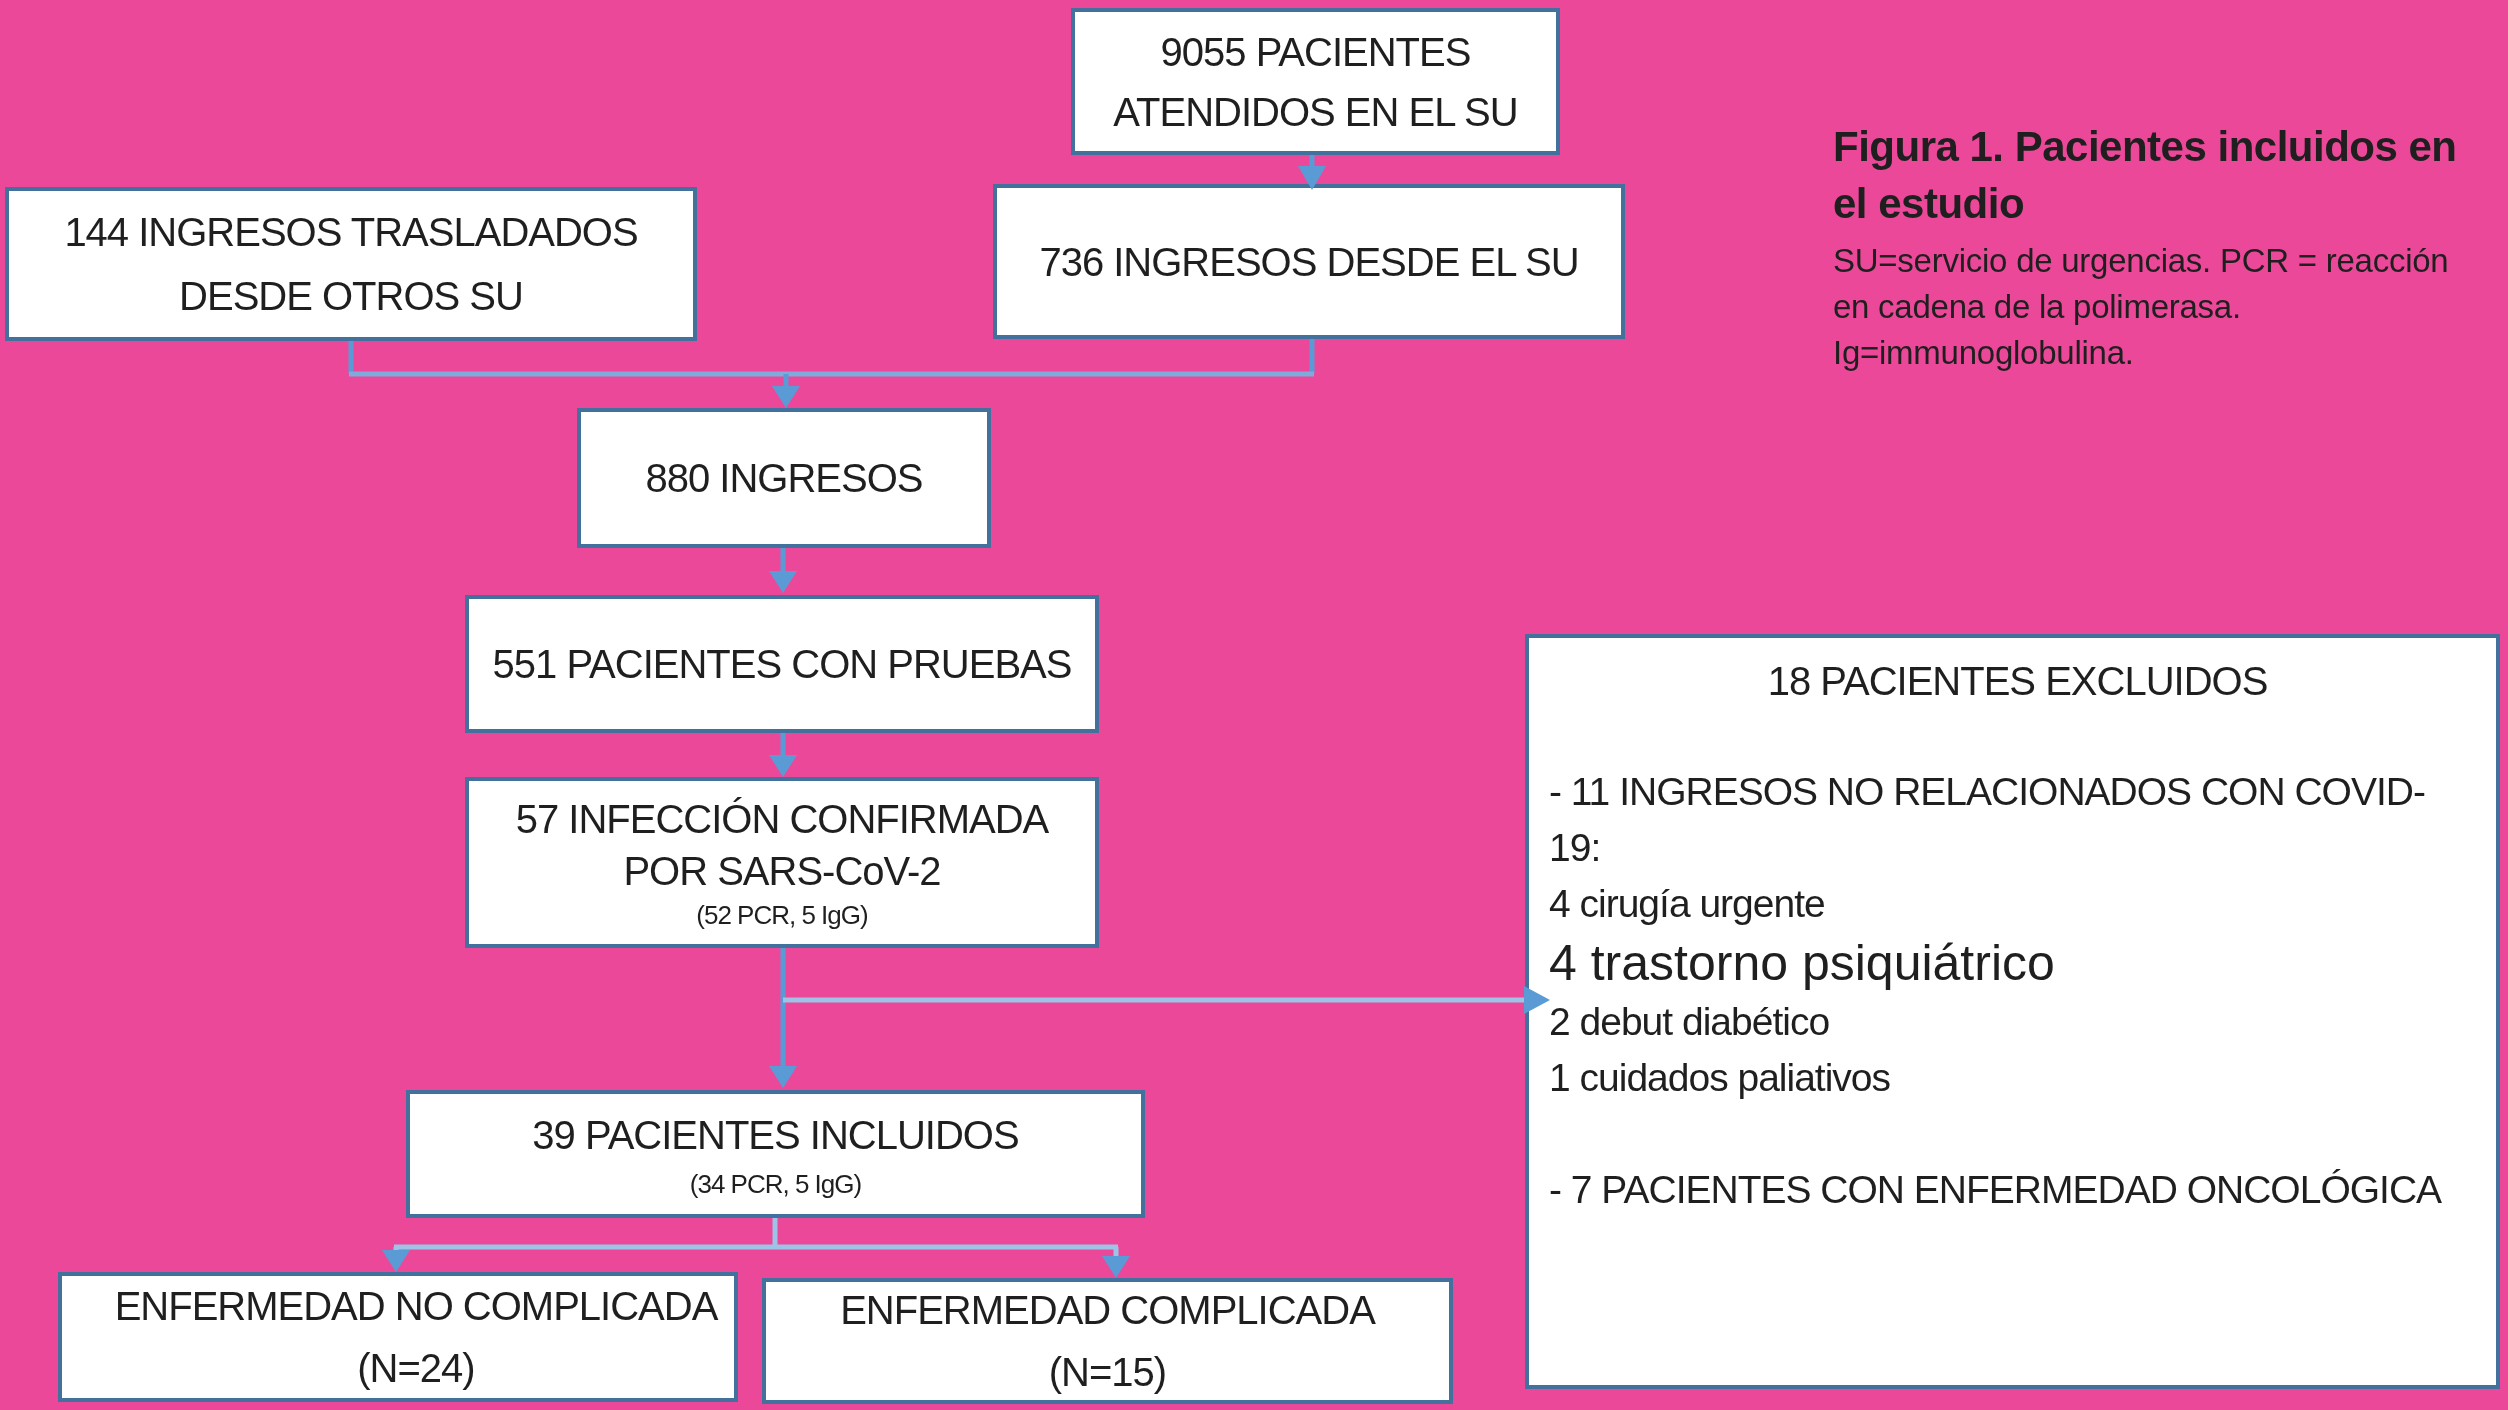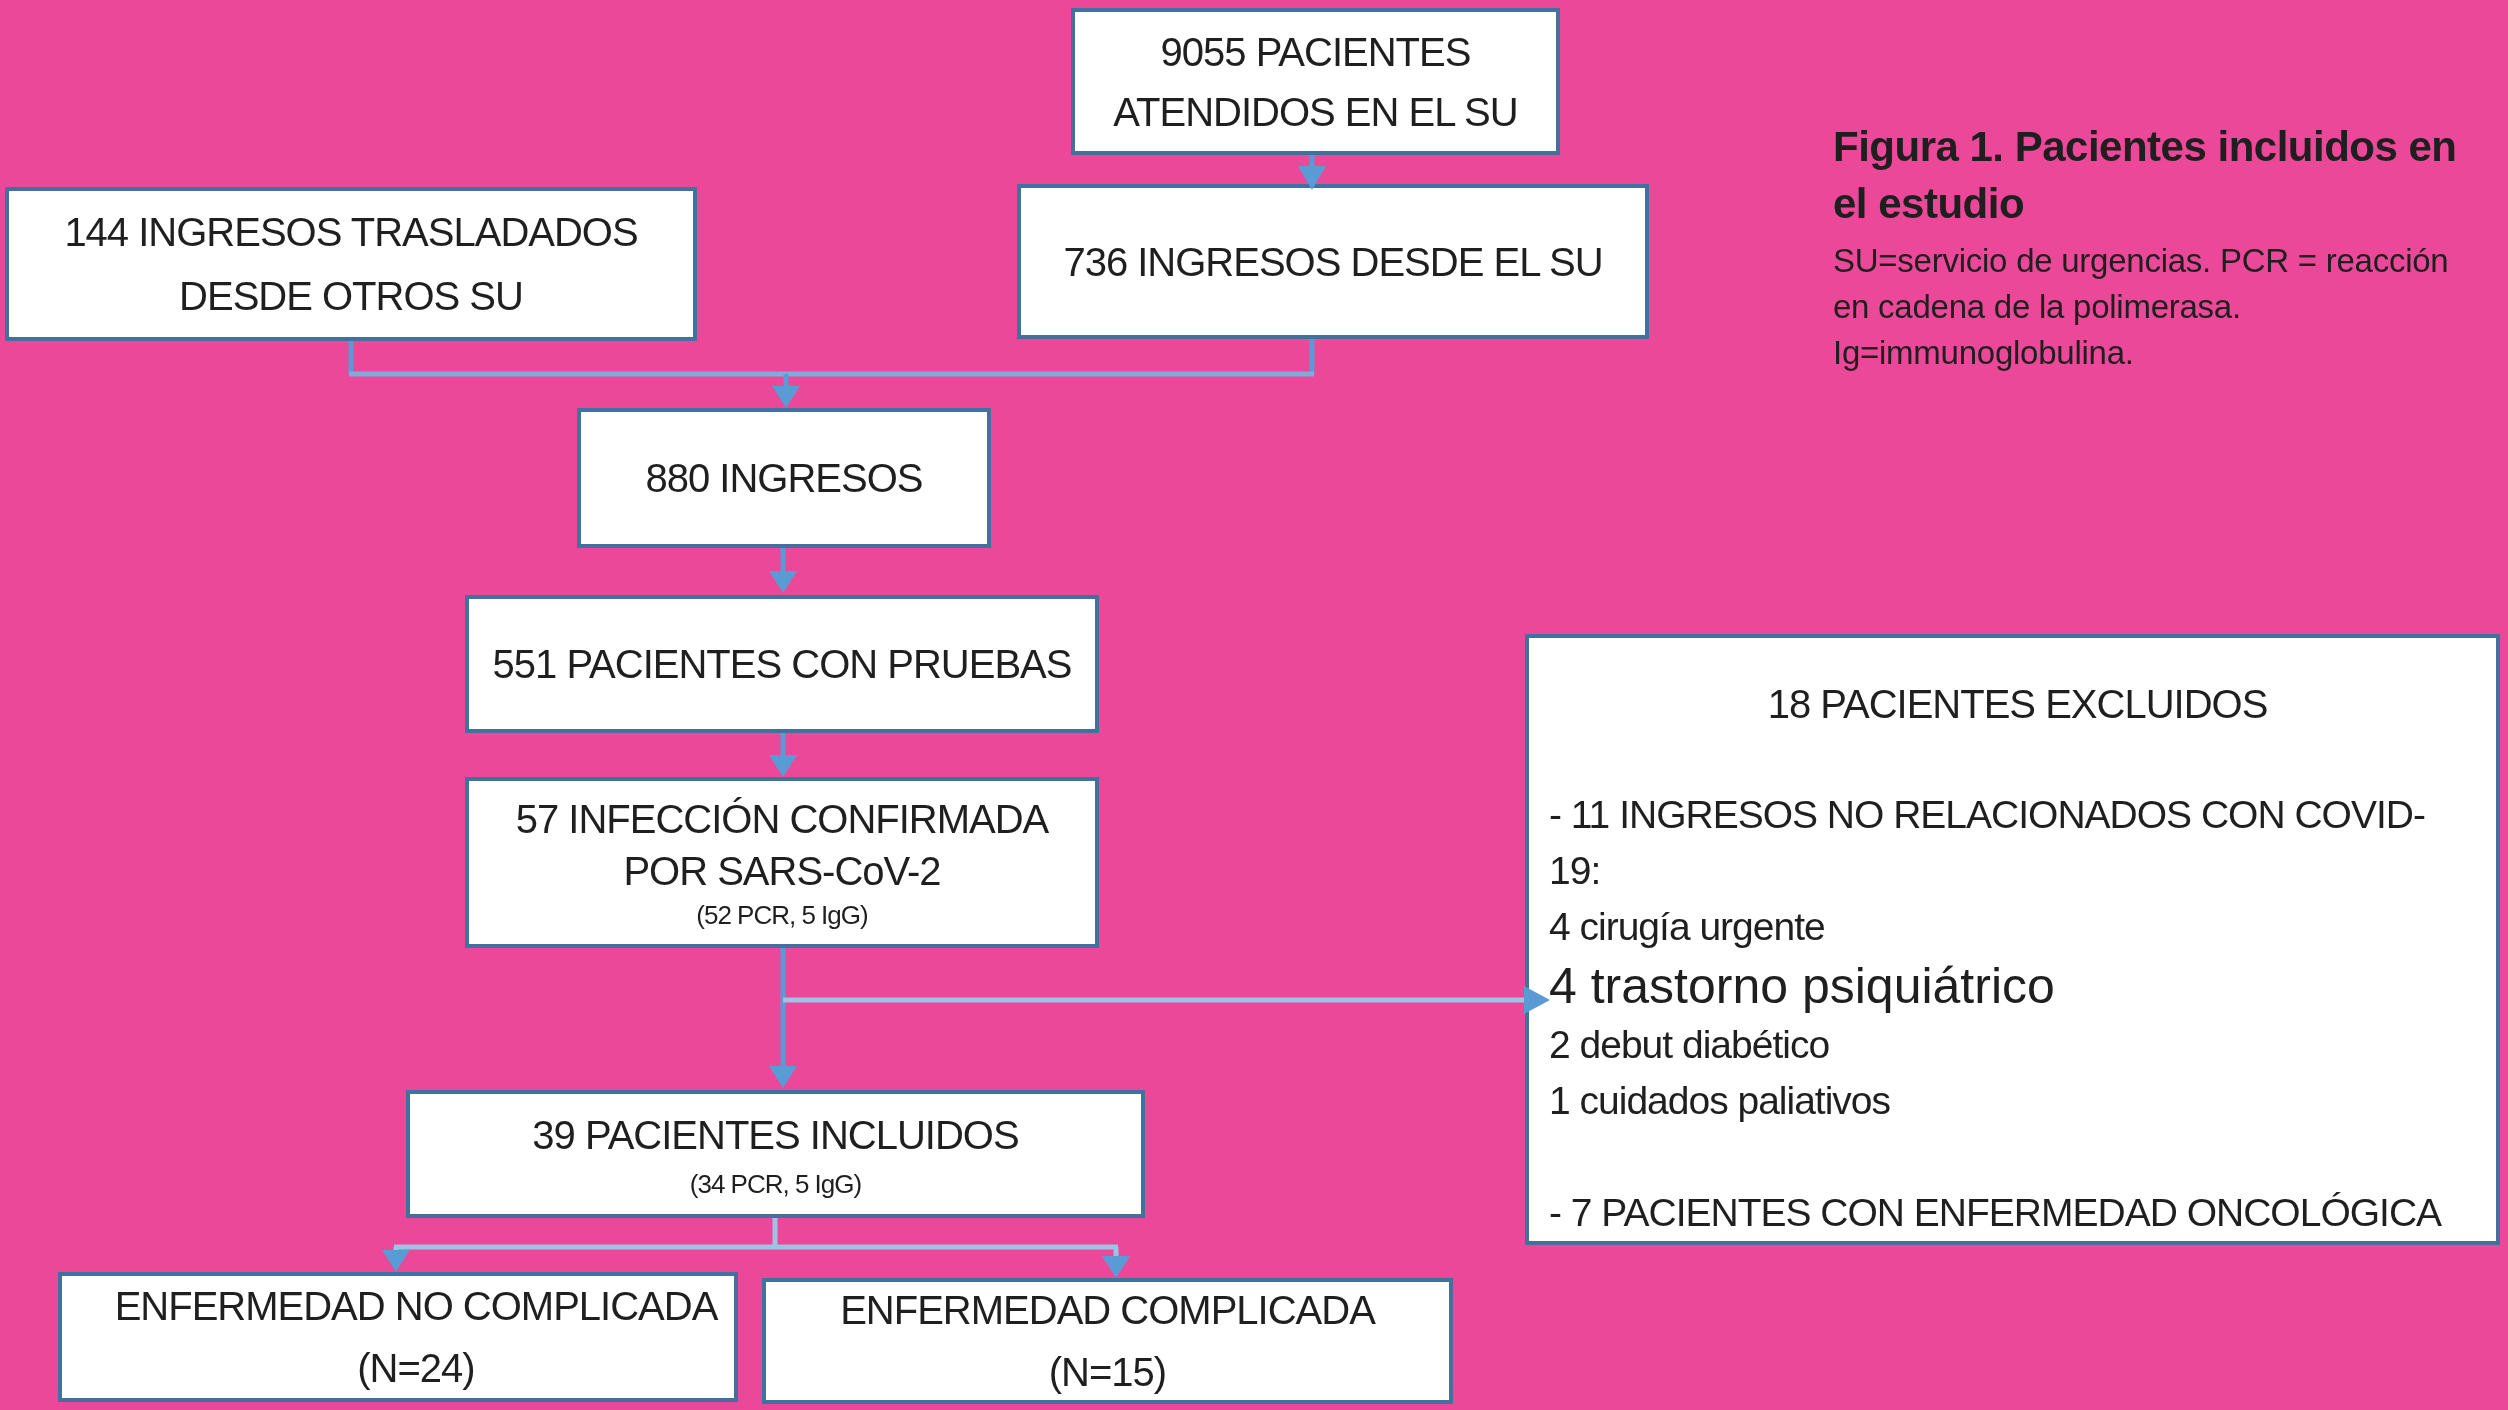--- a/index.html
+++ b/index.html
@@ -29,37 +29,37 @@
     line-height: 1.45;
     white-space: nowrap;
   }
   .node .ln.small { font-size: 26px; }
 
   
   #box-attended      { left:1071px; top:8px;    width:489px; height:147px; }
   #box-attended .ln  { line-height: 1.5; }
   #box-transferred   { left:5px;    top:187px;  width:692px; height:154px; }
   #box-transferred .ln { line-height: 1.6; }
-  #box-from-su       { left:993px;  top:184px;  width:632px; height:155px;margin-left:24px; }
+  #box-from-su       { left:993px;  top:184px;  width:632px; height:155px; }
   #box-ingresos      { left:577px;  top:408px;  width:414px; height:140px; }
   #box-tested        { left:465px;  top:595px;  width:634px; height:138px; }
   #box-tested .ln    { line-height: 1.4; }
   #box-confirmed     { left:465px;  top:777px;  width:634px; height:171px; }
   #box-confirmed .ln { line-height: 1.32; }
   #box-included      { left:406px;  top:1090px; width:739px; height:128px; }
   #box-included .ln  { line-height: 1.5; }
   #box-uncomplicated { left:58px;   top:1272px; width:680px; height:130px; }
   #box-uncomplicated .ln { line-height: 1.55; margin-left: 36px; }
   #box-complicated   { left:762px;  top:1278px; width:691px; height:126px; }
   #box-complicated .ln { line-height: 1.55; }
 
   
   #box-excluded {
-    left:1525px; top:634px; width:975px; height:611px;
-    align-items: stretch; justify-content: flex-end;
+    left:1525px; top:634px; width:975px; height:755px;
+    align-items: stretch; justify-content: flex-start;
     text-align: left;
     padding: 18px 10px 0 20px;
   }
   #box-excluded .excl-title {
     text-align: center;
     font-size: 40px; letter-spacing: -1px; line-height: 1.25;
     white-space: nowrap;
   }
   #box-excluded .excl-list { margin-top: 58px; }
   #box-excluded .excl-line {

